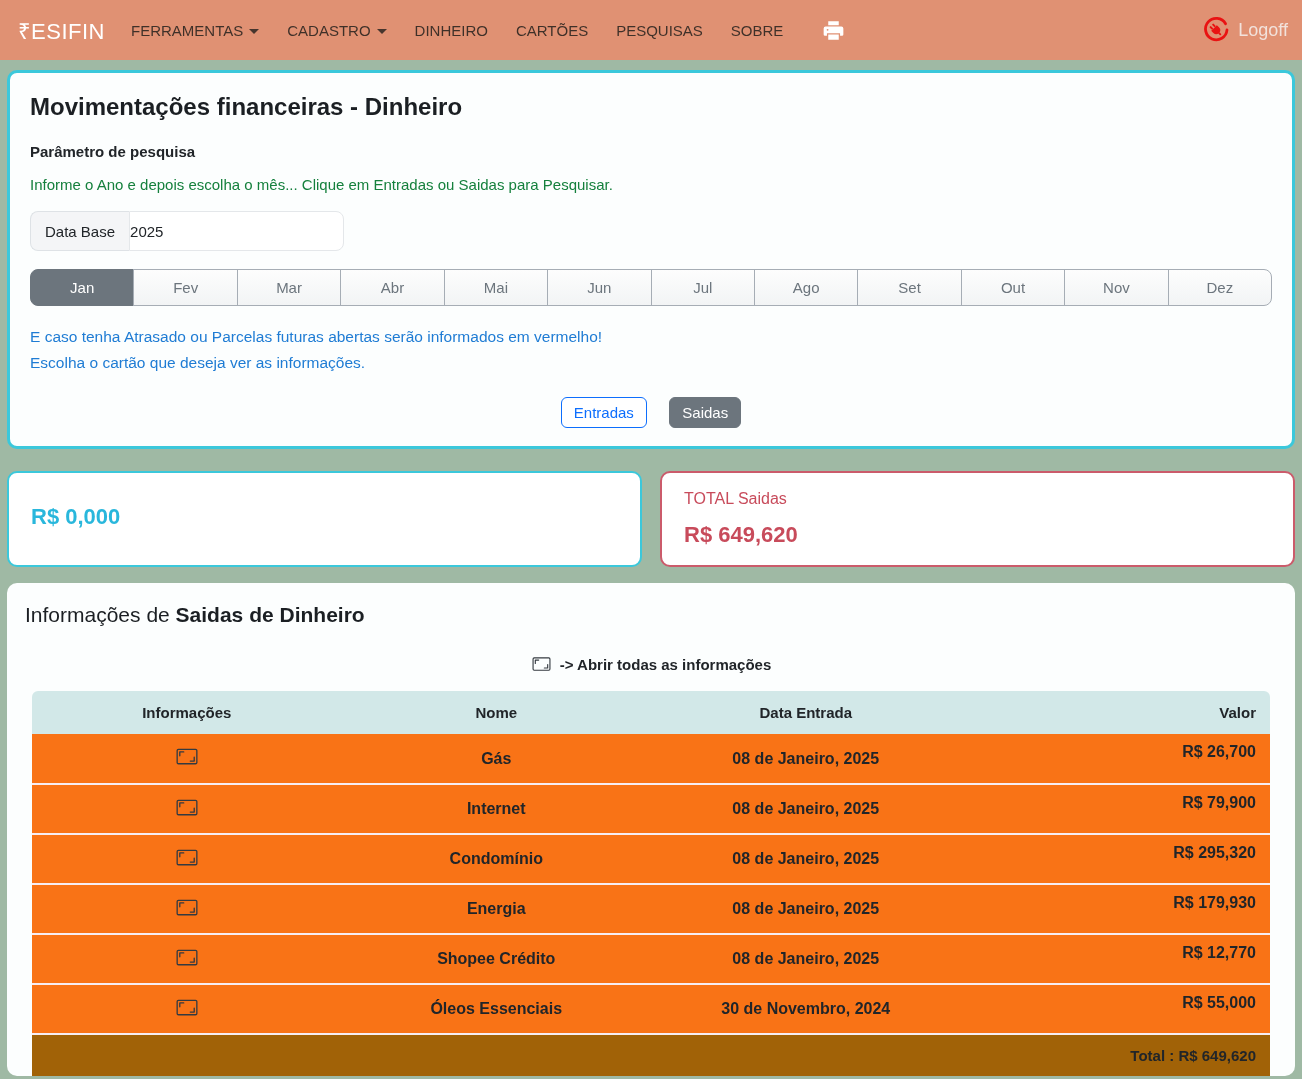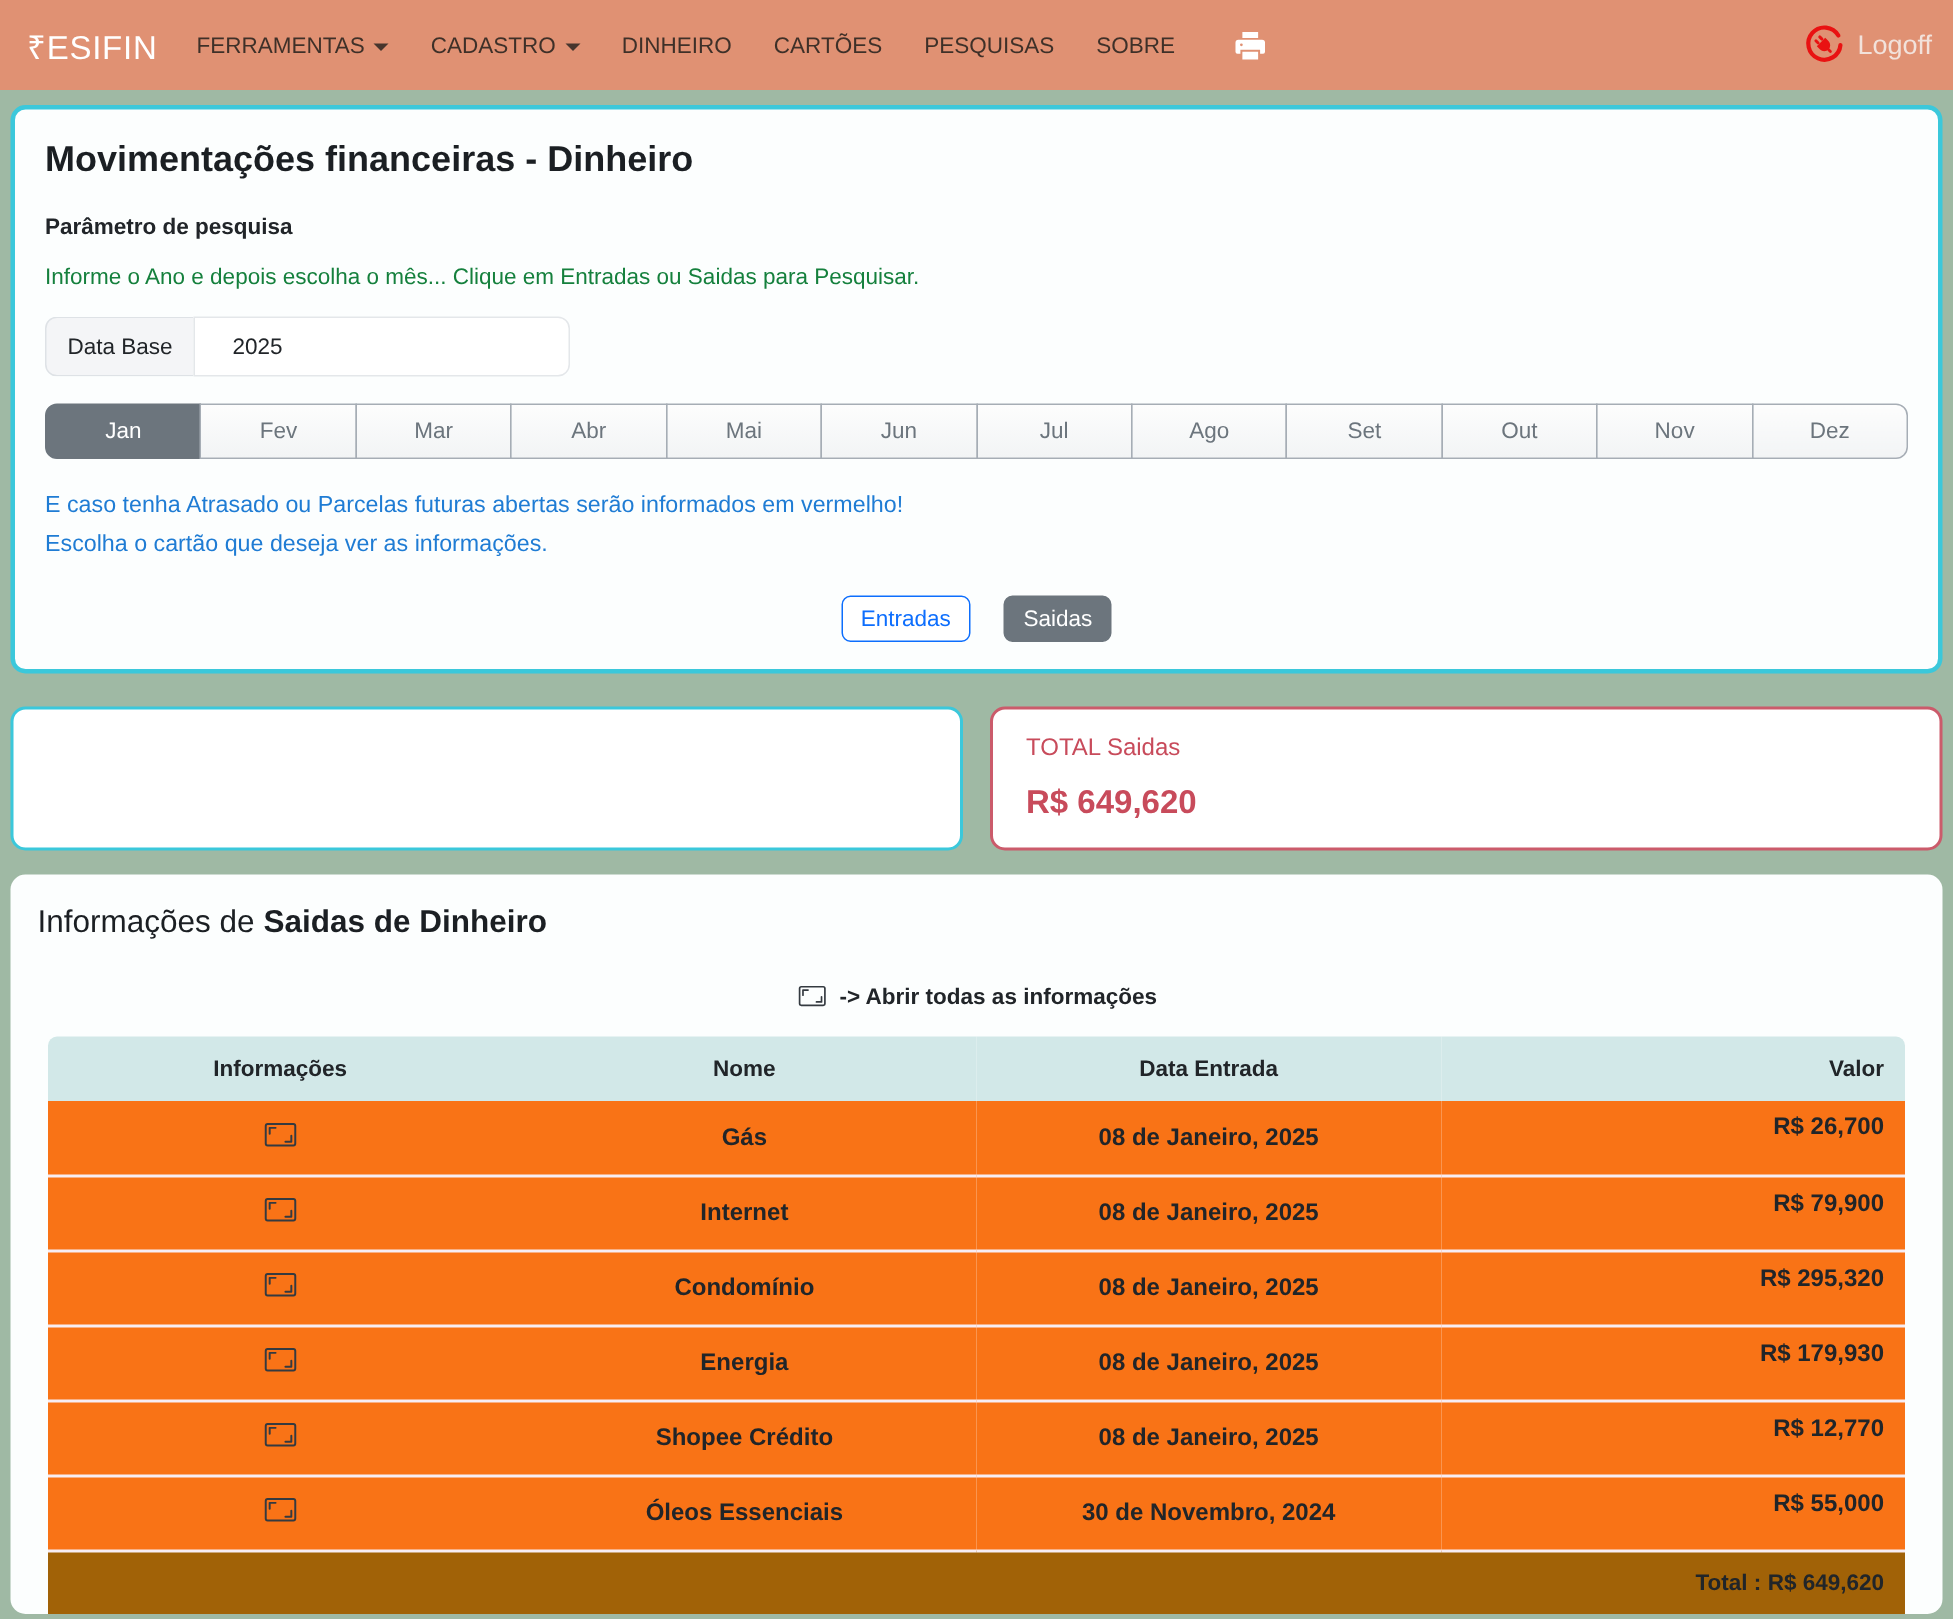--- a/index.html
+++ b/index.html
@@ -37,21 +37,21 @@
 
   
   .input-group { display: flex; margin-top: 18px; width: 314px; height: 40px; }
   .input-group-label {
     background: #F4F5F7; border: 1px solid #DEE2E6; border-right: 0;
     border-radius: 8px 0 0 8px; font-size: 15px; color: #212529;
     display: flex; align-items: center; padding: 0 14px; white-space: nowrap;
   }
   .input-group input {
     flex: 1; border: 1px solid #E4E7EA; border-radius: 0 8px 8px 0;
-    font-size: 15px; padding: 0 25px; color: #212529; outline: none;
+    font-size: 15px; padding: 0 0; color: #212529; outline: none;
     font-family: "Liberation Sans", sans-serif; background: #fff;
   }
 
   
   .month-tabs { display: flex; margin-top: 18px; width: 100%; }
   .month-tab {
     flex: 1; text-align: center; padding: 9px 0; font-size: 15px; color: #6C757D;
     background: linear-gradient(#FDFDFD, #F2F4F5);
     border: 1px solid #A6ADB5; margin-left: -1px; cursor: pointer;
   }
@@ -178,20 +178,21 @@
   </div>
 
   <div class="action-row">
     <button class="btn btn-outline-primary">Entradas</button>
     <button class="btn btn-secondary">Saidas</button>
   </div>
 </div>
 
 <div class="totals-row">
   <div class="total-card entrada">
+    <div class="total-value">R$ 0,000</div>
   </div>
   <div class="total-card saidas">
     <div class="total-label">TOTAL Saidas</div>
     <div class="total-value">R$ 649,620</div>
   </div>
 </div>
 
 <div class="panel details-panel">
   <div class="details-heading">
     <span>Informações de </span><span class="bold">Saidas de Dinheiro</span>

